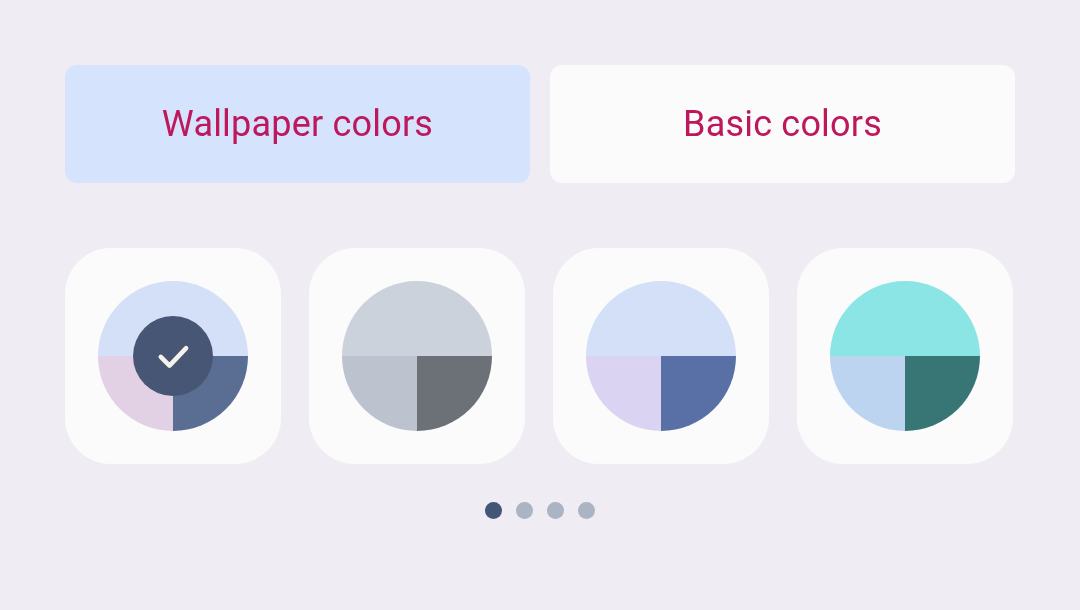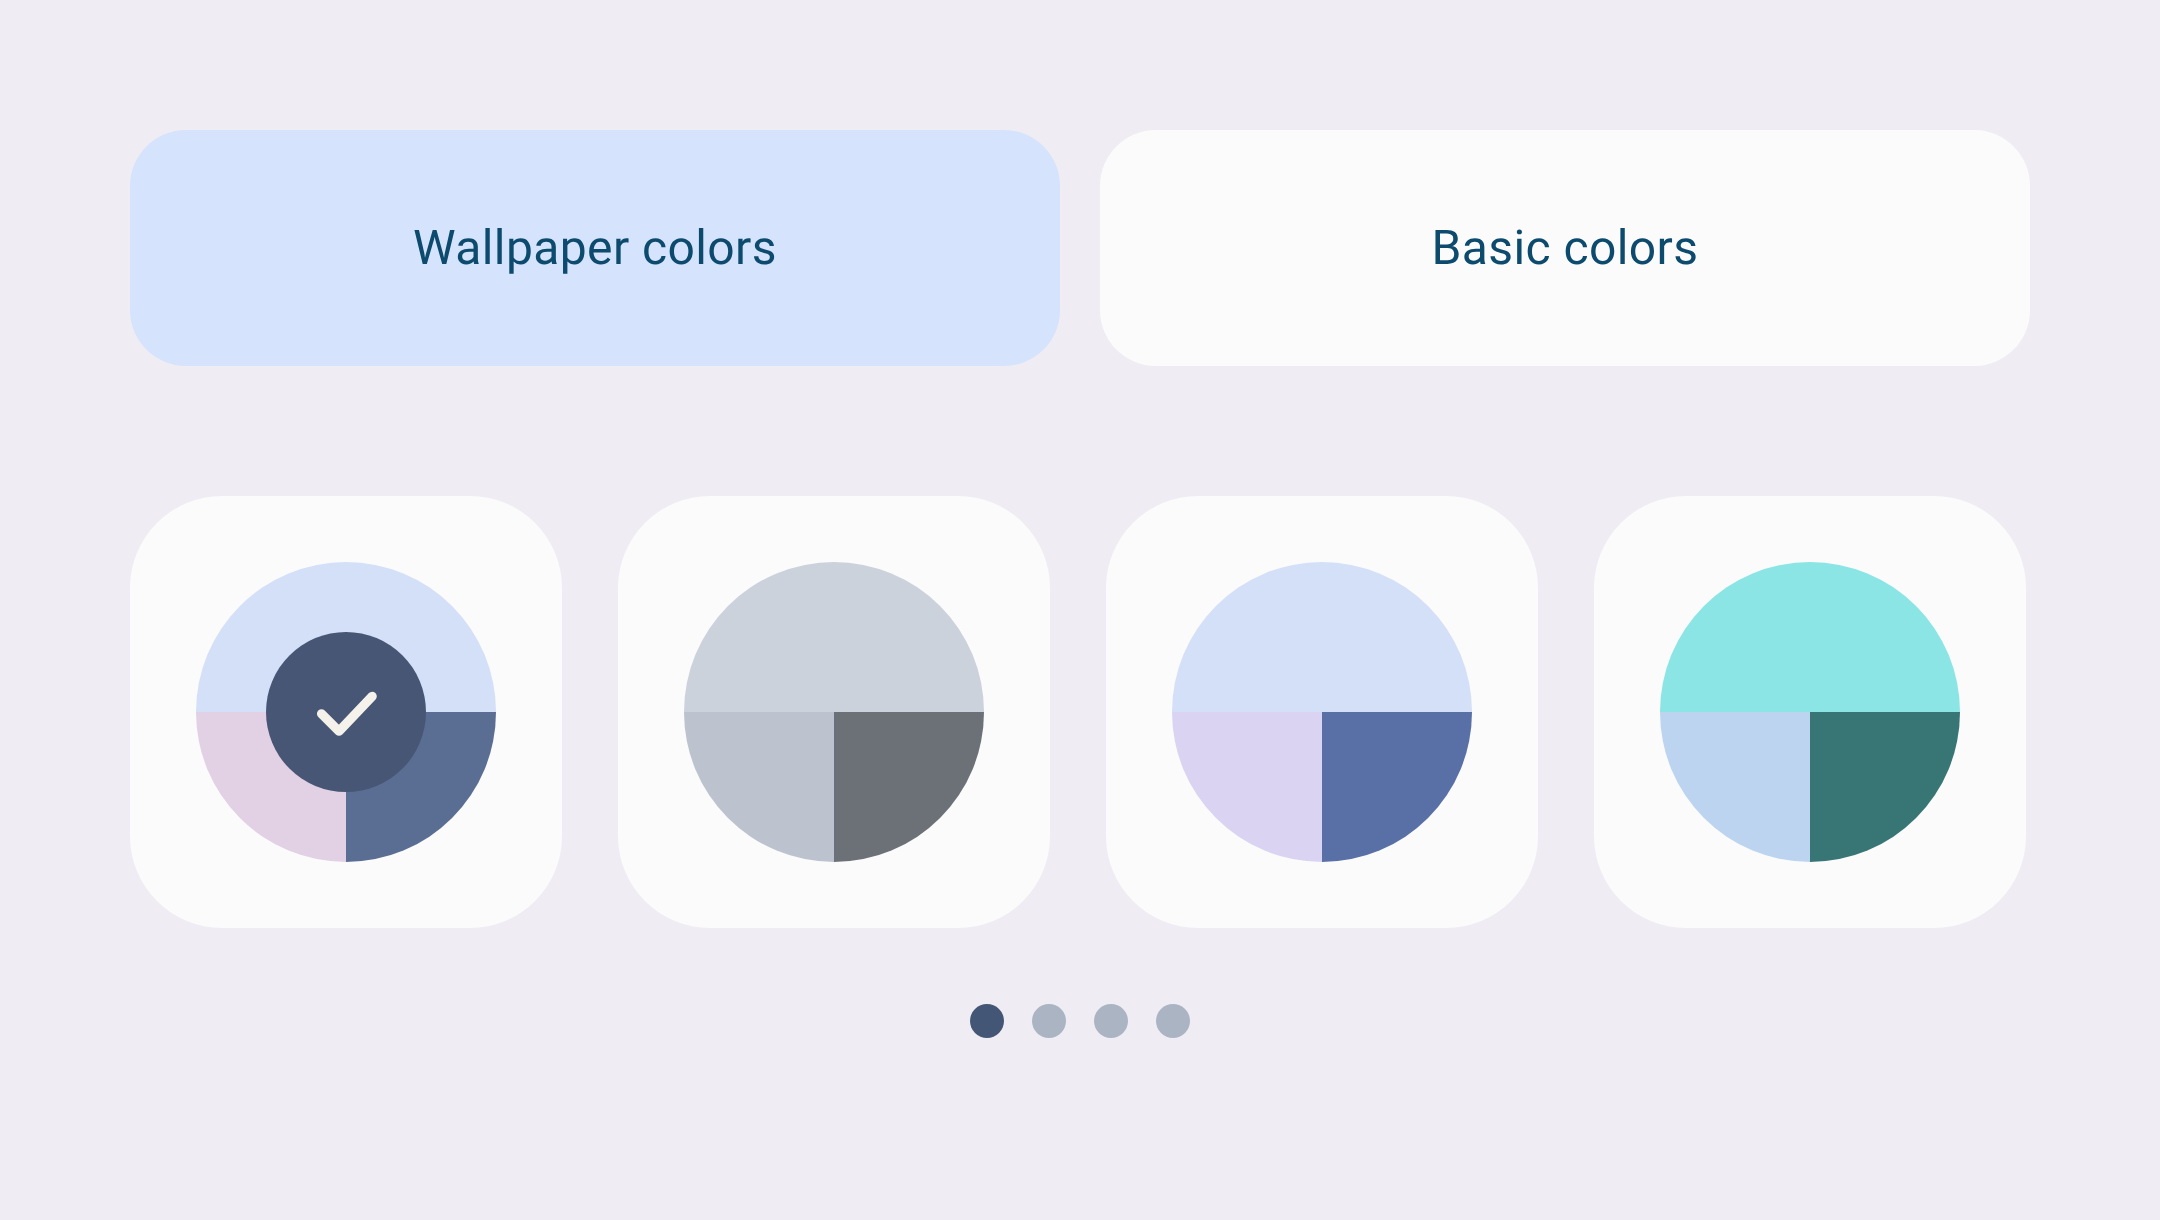--- a/index.html
+++ b/index.html
@@ -13,27 +13,27 @@
       flex-direction: column;
     }
     .tabs {
       display: flex;
       gap: 20px;
       margin-bottom: 65px;
     }
     .tab {
       flex: 1;
       height: 118px;
-      border-radius: 28px;
+      border-radius: 12px;
       display: flex;
       align-items: center;
       justify-content: center;
-      font-size: 24px;
+      font-size: 36px;
       font-weight: 400;
-      color: #0c4a6e;
+      color: #be185d;
       cursor: pointer;
       letter-spacing: 0.2px;
     }
     .tab.active { background: #d5e3fc; }
     .tab.inactive { background: #fbfbfc; text-align: right; }
     .swatches {
       display: flex;
       gap: 28px;
       margin-bottom: 38px;
     }

